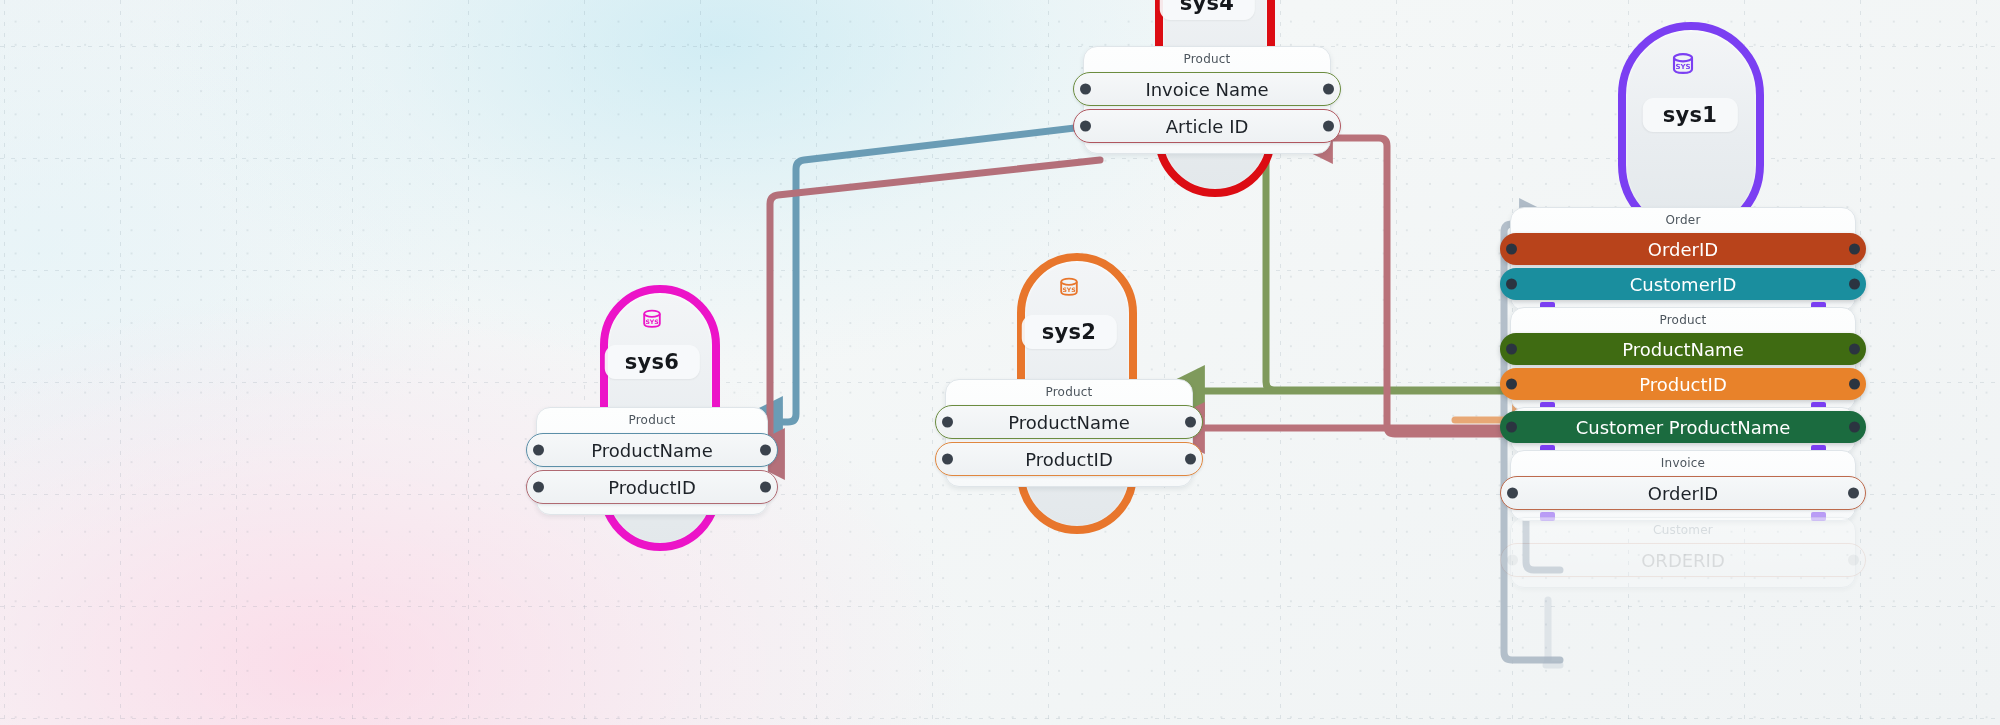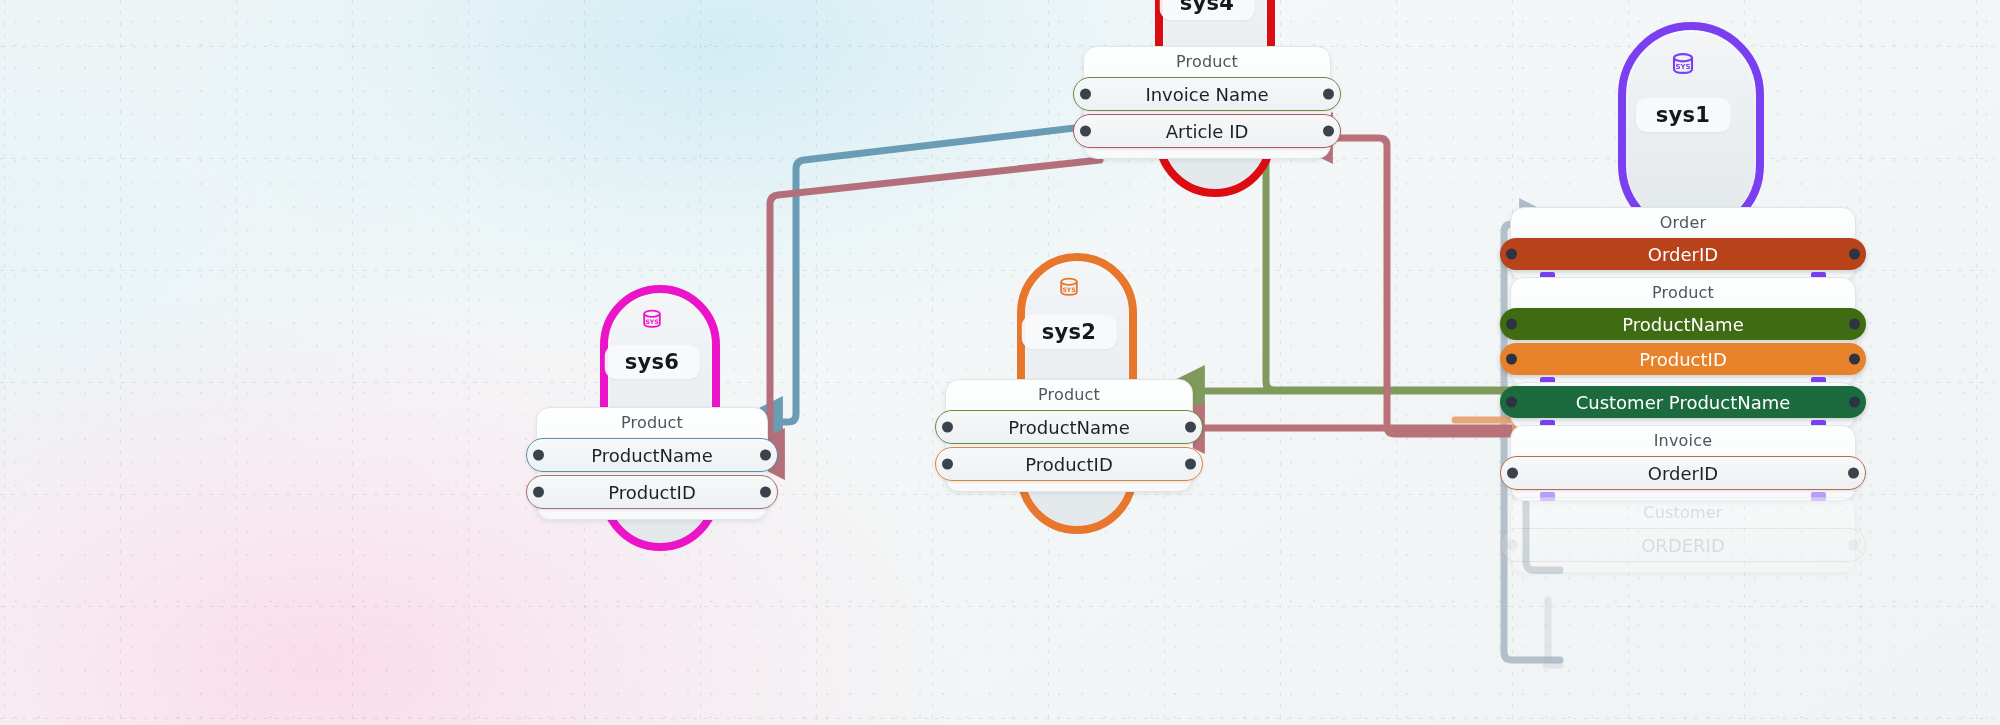--- a/index.html
+++ b/index.html
@@ -72,21 +72,21 @@
   .ent-stack{position:absolute;}
   .ent-card{
     position:relative;
     background:linear-gradient(180deg,#fdfefe 0%,#f7f9fa 100%);
     border:1px solid #dfe5e9;
     border-radius:14px;
     box-shadow:0 2px 5px rgba(35,55,70,.09);
     margin-bottom:-4px;
   }
   .ent-name{
-    text-align:center;font-size:16px;color:#4d565e;
+    text-align:center;font-size:12px;color:#4d565e;
     font-family:"DejaVu Sans", sans-serif;
     padding:5px 0 3px;letter-spacing:.2px;
   }
   .ent-name.dim{color:#b3bcc3;}
   .fields{padding:0 0 7px;position:relative;}
 
   
   .pill{
     position:relative;height:32px;border-radius:17px;
     display:flex;align-items:center;justify-content:center;
@@ -281,28 +281,33 @@
       </div>
       <div class="sysnode" style="left: 1618px; top: 22px;">
         <div class="sys-shell" style="width: 130px; height: 200px; top: 0px; border: 8px solid rgb(123, 63, 242);"></div>
         <div class="sys-db-icon" style="top: 28px; left: 65px;">
           <svg class="db-ico" width="30" height="30" viewBox="0 0 24 24">
     <ellipse cx="12" cy="6.2" rx="7.2" ry="2.9" fill="none" stroke="#7b3ff2" stroke-width="1.7"></ellipse>
     <path d="M4.8 6.2 L4.8 15.4 Q4.8 18.3 12 18.3 Q19.2 18.3 19.2 15.4 L19.2 6.2" fill="none" stroke="#7b3ff2" stroke-width="1.7"></path>
     <text x="12" y="15.3" text-anchor="middle" font-family="DejaVu Sans, sans-serif" font-size="5.6" font-weight="700" fill="#7b3ff2">SYS</text>
   </svg>
         </div>
-        <div class="sys-title" style="top: 76px; left: 65px;">sys1</div>
+        <div class="sys-title" style="top: 76px; left: 72px;">sys1</div>
         <div class="ent-stack" style="left: -108px; top: 140px; width: 346px; margin-top: 45px;">
           <div class="ent-card">
             <div class="ent-name">Order</div>
             <div class="fields">
               <div class="pill filled" style="margin-left: -11px; margin-right: -11px; background: rgb(184, 67, 27); color: rgb(255, 255, 255);">
                 <span class="dot l"></span>
                 <span>OrderID</span>
+                <span class="dot r"></span>
+              </div>
+              <div class="pill filled" style="margin-left: -11px; margin-right: -11px; background: rgb(26, 142, 158); color: rgb(255, 255, 255);">
+                <span class="dot l"></span>
+                <span>CustomerID</span>
                 <span class="dot r"></span>
               </div>
             </div>
           </div>
           <div style="position: relative; height: 0px;">
             <div class="nub" style="left: 30px; top: -5px;"></div>
             <div class="nub" style="right: 30px; top: -5px;"></div>
           </div>
           <div class="ent-card">
             <div class="ent-name">Product</div>

